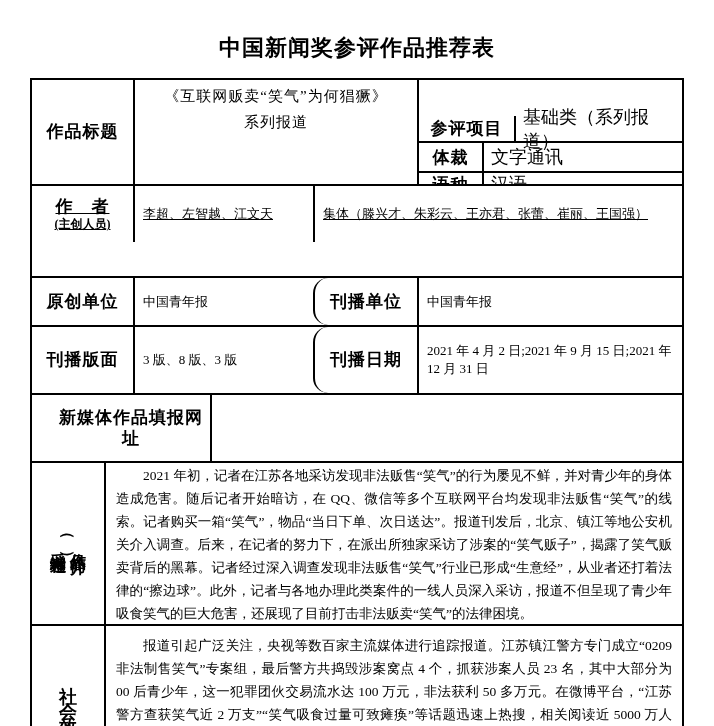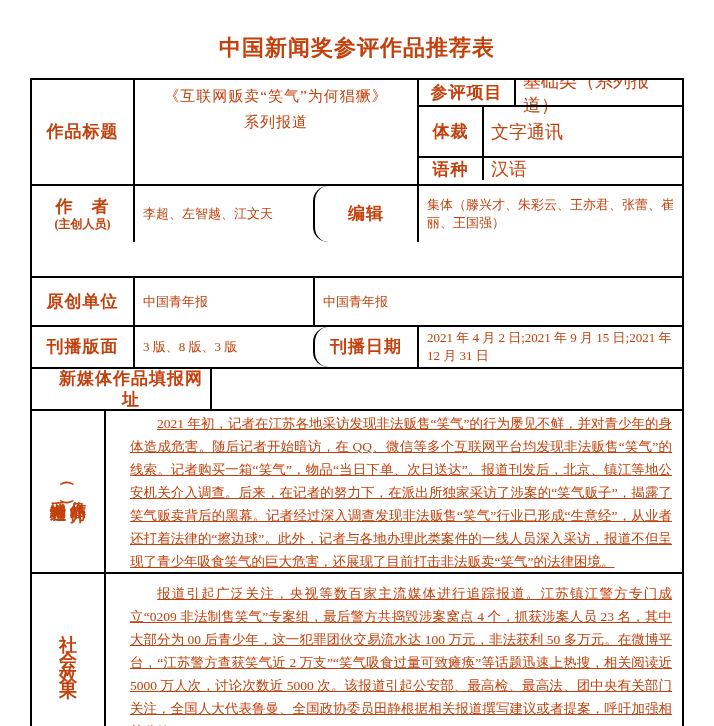--- a/index.html
+++ b/index.html
@@ -2,21 +2,21 @@
 <html><head>
 <meta charset="utf-8">
 <style>
   * { margin: 0; padding: 0; box-sizing: border-box; }
   html, body { background: #e8e8e8; }
   .page {
     position: relative;
     width: 714px;
     height: 726px;
     background: #ffffff;
-    color: #c2410c;
+    color: #000000;
     font-family: "Liberation Serif", "DejaVu Serif", serif;
     overflow: hidden;
   }
   .doc-title {
     position: absolute;
     top: 33px;
     left: 0;
     width: 100%;
     text-align: center;
     font-size: 22px;
@@ -29,22 +29,22 @@
     left: 30px;
     width: 654px;
     border: 2px solid #000;
     background: #fff;
   }
   .row { display: flex; width: 100%; }
   .row + .row { border-top: 2px solid #000; }
   .cell { border-left: 2px solid #000; overflow: hidden; }
   .cell:first-child { border-left: none; }
 
-  .h104 { height: 104px; } .h46 { height: 58px; } .h49 { height: 49px; margin-top: 34px; }
-  .h54 { height: 42px; }  .h163 { height: 163px; } .h158 { height: 158px; }
+  .h104 { height: 104px; } .h46 { height: 58px; text-decoration: underline; } .h49 { height: 49px; margin-top: 34px; }
+  .h54 { height: 68px; }  .h163 { height: 163px; } .h158 { height: 158px; }
   .w101 { width: 101px; } .w284 { width: 284px; }
   .w180 { width: 180px; } .w104 { width: 104px; } .w178 { width: 178px; padding-left: 20px; }
   .w72  { width: 72px; }  .wrest { flex: 1; }
 
   .label {
     display: flex; flex-direction: column;
     align-items: center; justify-content: center;
     font-weight: bold; font-size: 17px; text-align: center;
     line-height: 1.25; letter-spacing: 1px; border-radius: 15px;
   }
@@ -57,32 +57,32 @@
   .title-value {
     flex-direction: column; justify-content: flex-start;
     font-size: 15px; line-height: 26px; text-align: center;
     letter-spacing: 1px;
   }
 
   
   .right-block { display: flex; flex-direction: column; padding: 0; }
   .subrow { display: flex; width: 100%; }
   .subrow + .subrow { border-top: 2px solid #000; }
-  .sh25 { height: 25px; } .sh51 { height: 51px; } .sh24 { height: 24px; justify-content: flex-end; }
+  .sh25 { height: 25px; margin-top: 36px; } .sh51 { height: 51px; } .sh24 { height: 24px; justify-content: flex-end; }
   .sw95 { width: 95px; } .sw63 { width: 63px; }
   .scell { border-left: 2px solid #000; }
   .scell:first-child { border-left: none; }
   .slabel {
     display: flex; align-items: center; justify-content: center;
     font-weight: bold; font-size: 17px; letter-spacing: 1px;
   }
   .svalue { display: flex; align-items: center; font-size: 18px; padding: 2px 7px; flex: 1; }
 
   
-  .content { padding: 1px 10px 0 24px; text-decoration: underline; }
+  .content { padding: 1px 10px 0 10px; }
   .content p {
     font-size: 13.5px; line-height: 23px;
     text-align: justify; text-indent: 2em;
   }
   .content-pad { padding-top: 8px; }
 
   
   .vlabel {
     display: flex; flex-direction: column;
     align-items: center; justify-content: center;
@@ -133,27 +133,27 @@
         </div>
       </div>
     </div>
 
     <div class="row h46">
       <div class="cell label w101">
         <div>作　者</div>
         <div class="label-sub">(主创人员)</div>
       </div>
       <div class="cell value w180">李超、左智越、江文天</div>
-      <div class="cell label w104">编辑</div>
       <div class="cell value wrest">集体（滕兴才、朱彩云、王亦君、张蕾、崔丽、王国强）</div>
     </div>
 
     <div class="row h49">
       <div class="cell label w101">原创单位</div>
       <div class="cell value w180">中国青年报</div>
+      <div class="cell label w104">刊播单位</div>
       <div class="cell value wrest">中国青年报</div>
     </div>
 
     <div class="row h54">
       <div class="cell label w101">刊播版面</div>
       <div class="cell value w180">3 版、8 版、3 版</div>
       <div class="cell label w104">刊播日期</div>
       <div class="cell value wrest">2021 年 4 月 2 日;2021 年 9 月 15 日;2021 年 12 月 31 日</div>
     </div>
 

